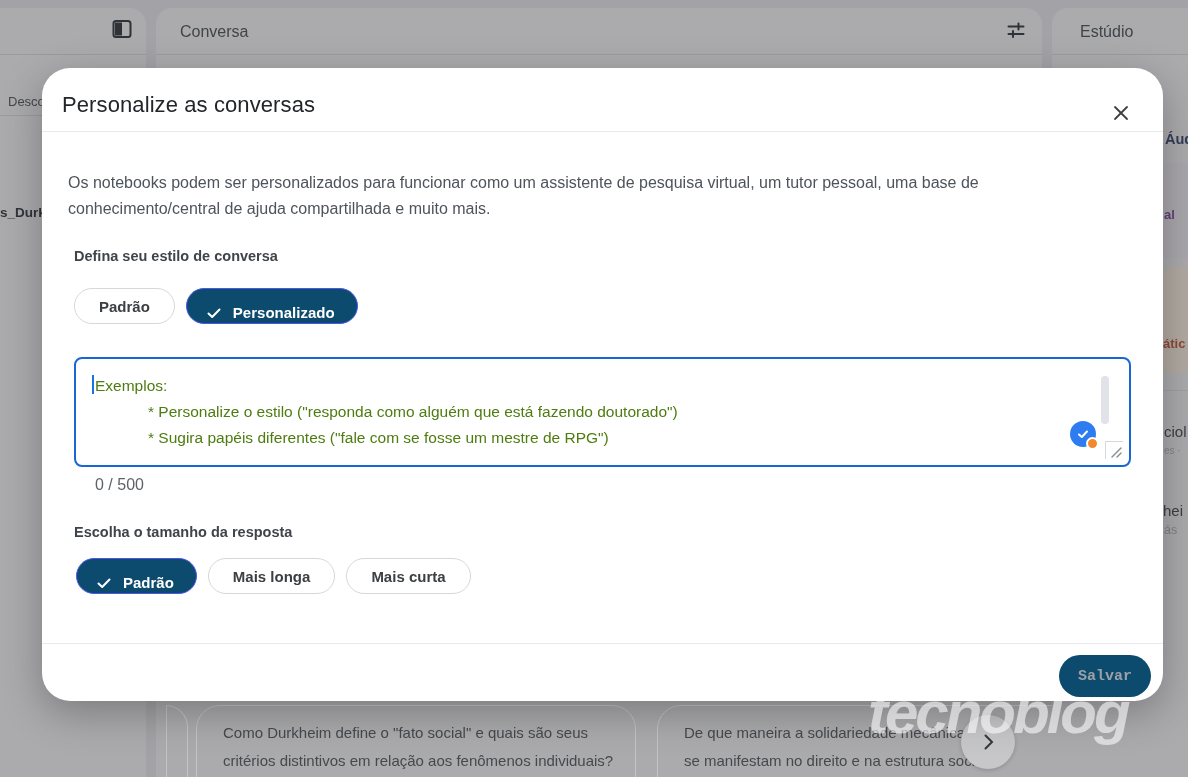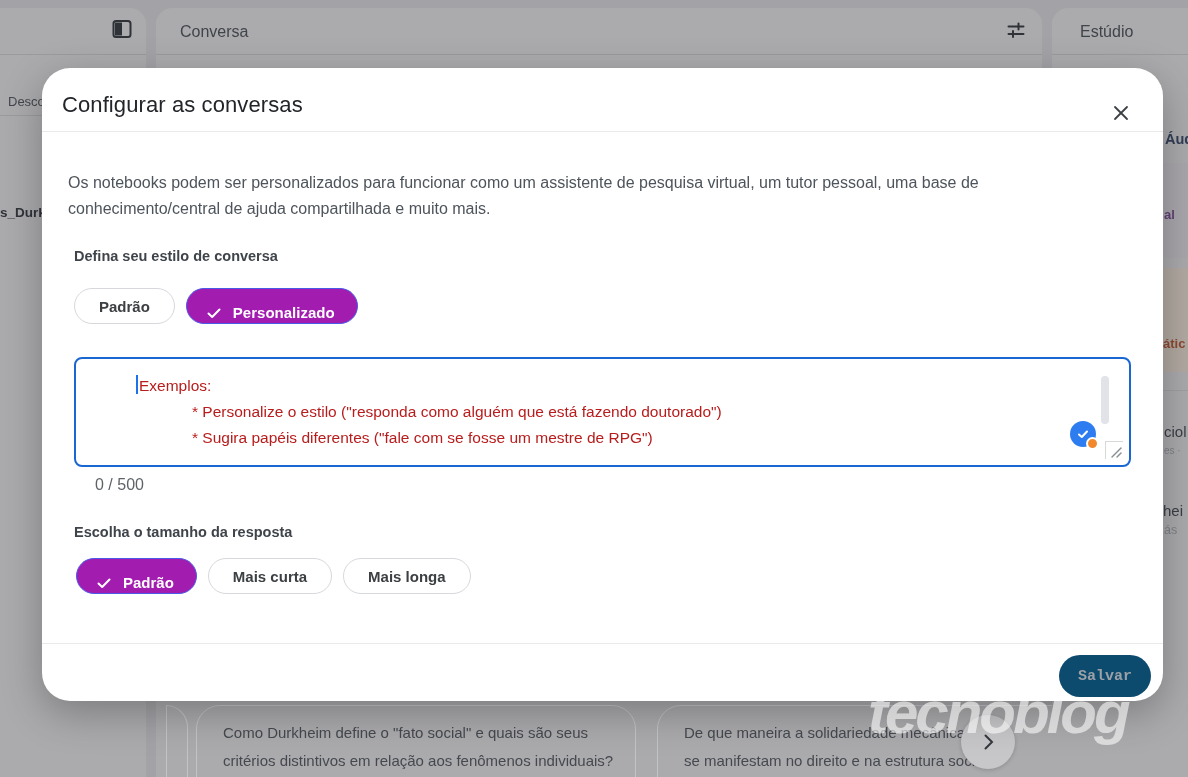--- a/index.html
+++ b/index.html
@@ -31,25 +31,25 @@
   .modal { position:absolute; left:42px; top:68px; width:1121px; height:633px; background:#ffffff;
     border-radius:28px; box-shadow:0 12px 40px rgba(0,0,0,.28); z-index:10; }
   .modal-title { position:absolute; left:20px; top:24px; font-size:22px; color:#222529; letter-spacing:.1px; }
   .modal-close { position:absolute; right:30px; top:33px; width:24px; height:24px; display:flex; align-items:center; justify-content:center; cursor:pointer; }
   .modal-hdr-divider { position:absolute; left:0; right:0; top:63px; height:1px; background:#e8e9eb; }
   .modal-desc { position:absolute; left:26px; top:102px; font-size:16px; line-height:26px; color:#4e545b; }
   .section-label { position:absolute; left:32px; font-size:14.5px; font-weight:bold; color:#3f444b; }
   .chip-row { position:absolute; left:32px; display:flex; gap:11px; }
   .chip { height:36px; border:1px solid #d6d8dc; border-radius:23px; background:#fff;
     display:flex; align-items:center; padding:0 24px; font-size:15px; font-weight:bold; color:#3c4043; cursor:pointer; }
-  .chip.selected { background:#a21caf; border-color:#4b59e8; color:#ffffff; padding:13px 22px 0 18px; }
+  .chip.selected { background:#0c4a6e; border-color:#4b59e8; color:#ffffff; padding:13px 22px 0 18px; }
   .chip .chk { margin-right:10px; display:flex; }
   .textarea { position:absolute; left:32px; top:289px; width:1057px; height:110px;
     border:2px solid #1967d2; border-radius:8px; background:#fff; cursor:text; }
-  .ph { position:absolute; left:16px; top:14px; font-size:15.5px; line-height:26px; color:#b91c1c;margin-left:44px; }
+  .ph { position:absolute; left:16px; top:14px; font-size:15.5px; line-height:26px; color:#4d7c0f; }
   .ph-line.indent { padding-left:56px; }
   .caret { display:inline-block; width:2px; height:19px; background:#1a73e8; vertical-align:-3px; margin-right:1px; }
   .ta-scrollbar { position:absolute; right:20px; top:17px; width:8px; height:48px; border-radius:4px; background:#e1e3e9; }
   .grammar { position:absolute; right:33px; bottom:18px; width:26px; height:26px; border-radius:50%;
     background:#2e7df0; display:flex; align-items:center; justify-content:center; }
   .grammar .dot { position:absolute; right:-3px; bottom:-3px; width:13px; height:13px; border-radius:50%;
     background:#f2882c; border:2px solid #ffffff; }
   .resize-handle { position:absolute; right:6px; bottom:6px; width:18px; height:18px;
     border-top:1px solid #d7d8da; border-left:1px solid #d7d8da; }
   .counter { position:absolute; left:53px; top:408px; font-size:16px; color:#5f6368; }
@@ -122,21 +122,21 @@
     <div class="bg-card" style="top:260px; height:104px; background:#b2aaa2;"></div>
     <div class="frag" style="left:111px; top:328px; font-size:13px; font-weight:bold; color:#8d4a33; z-index:2;">átic</div>
     <div class="divider-thin" style="left:104px; width:60px; top:382px; background:#a0a0a4;"></div>
     <div class="frag" style="left:112px; top:415px; font-size:15px; color:#3a3e44;">ciol</div>
     <div class="frag" style="left:112px; top:437px; font-size:10px; color:#808287;">es ·</div>
     <div class="frag" style="left:111px; top:494px; font-size:15px; color:#3a3e44;">hei</div>
     <div class="frag" style="left:112px; top:515px; font-size:12.5px; color:#808287;">ás</div>
   </div>
 
   <div class="modal">
-    <div class="modal-title">Configurar as conversas</div>
+    <div class="modal-title">Personalize as conversas</div>
     <div class="modal-close">
       <svg width="20" height="20" viewBox="0 0 20 20" fill="none" stroke="#3c4043" stroke-width="1.8" stroke-linecap="round">
         <line x1="4" y1="4" x2="16" y2="16"></line>
           <line x1="16" y1="4" x2="4" y2="16"></line>
       </svg>
     </div>
     <div class="modal-hdr-divider"></div>
 
     <div class="modal-desc">
       <div>Os notebooks podem ser personalizados para funcionar como um assistente de pesquisa virtual, um tutor pessoal, uma base de</div>
@@ -187,24 +187,24 @@
     <div class="chip-row" style="top:490px; left:34px;">
       <div class="chip selected">
         <span class="chk">
           <svg width="18" height="18" viewBox="0 0 18 18" fill="none" stroke="#ffffff" stroke-width="2" stroke-linecap="round" stroke-linejoin="round">
             <polyline points="3.5,9.5 7.2,13 14.5,5.5"></polyline>
           </svg>
         </span>
         <span>Padrão</span>
       </div>
       <div class="chip">
+        <span>Mais longa</span>
+      </div>
+      <div class="chip">
         <span>Mais curta</span>
-      </div>
-      <div class="chip">
-        <span>Mais longa</span>
       </div>
     </div>
 
     <div class="modal-ftr-divider"></div>
     <button class="save-btn" disabled="">Salvar</button>
   </div>
 
   <div class="watermark">tecnoblog</div>
 
 </div>

